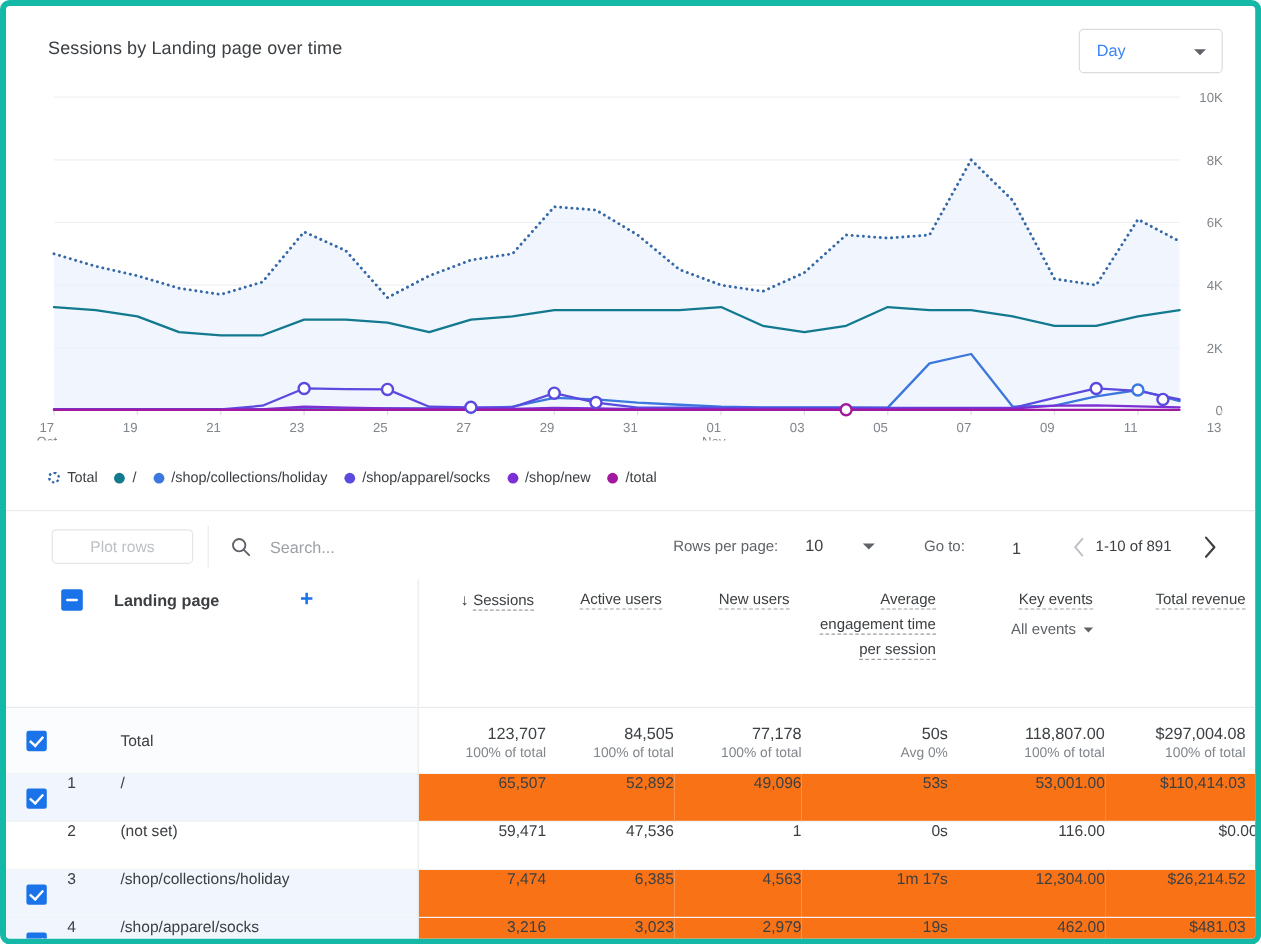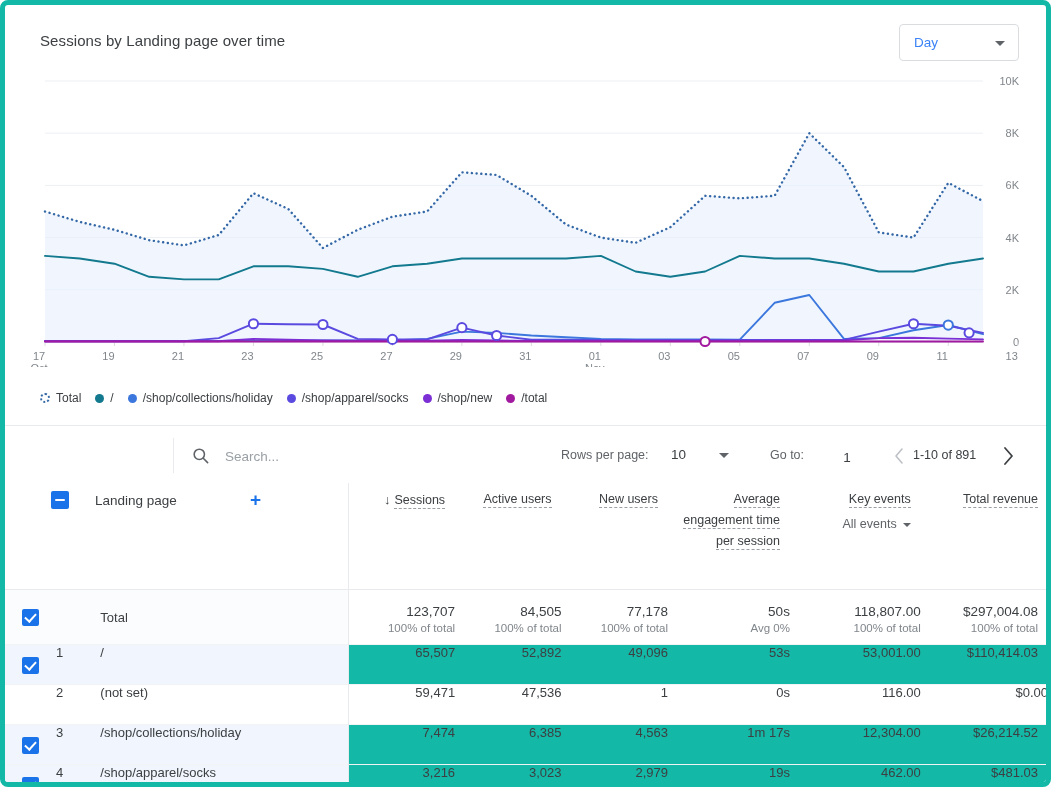--- a/index.html
+++ b/index.html
@@ -134,21 +134,21 @@
   .col-m-wide { width: 110px; }
   .col-m-key  { width: 118px; }
   .col-m-rev  { width: 122px; }
 
   thead th { height: 106px; position: relative; }
   .hdr-inner {
     position: relative; height: 106px;
   }
   .hdr-dim-label {
     position: absolute; left: 0; top: 10px; width: 100%;
-    font-size: 13.5px; color: #3c4043; font-weight: 400;
+    font-size: 13.5px; color: #3c4043; font-weight: 700;
     text-align: left;
   }
   .plus-icon {
     position: absolute; right: -24px; top: 7px;
     font-size: 19px; color: #1a73e8; cursor: pointer; line-height: 1;
   }
   .minus-box {
     position: absolute; left: 46px; top: 8px;
     width: 18px; height: 18px; border-radius: 2px;
     background: #1a73e8; cursor: pointer;
@@ -174,21 +174,21 @@
   }
   .allevents-caret {
     display: inline-block; margin-left: 6px;
     width: 0; height: 0; vertical-align: middle;
     border-left: 4px solid transparent; border-right: 4px solid transparent;
     border-top: 4px solid #5f6368;
   }
 
   tr.total-row td { height: 55px; border-top: 1px solid #e8eaed; }
   tr.data-row td { height: 40px; border-top: 1px solid #f1f3f4; }
-  tr.data-row.sel td { background: #14b8a6; }
+  tr.data-row.sel td { background: #f97316; }
   tr.data-row.sel td.dimcell, tr.data-row.sel td.idxcell, tr.data-row.sel td.chkcell { background: #f1f5fd; }
   tr.total-row td.chkcell, tr.total-row td.idxcell, tr.total-row td.dimcell { background: #fbfcfe; }
 
   td.chkcell { text-align: center; }
   .chk {
     display: inline-block; margin-top: 12px;
     width: 17px; height: 17px; border-radius: 2px;
     background: #1a73e8; position: relative; cursor: pointer;
   }
   .chk::after {
@@ -313,20 +313,21 @@
         <span class="dot" style="background: rgb(123, 47, 212);"></span>
         <span>/shop/new</span>
       </div>
       <div class="legend-item">
         <span class="dot" style="background: rgb(161, 25, 158);"></span>
         <span>/total</span>
       </div>
     </div>
 
   <div class="toolbar">
+    <button class="plot-rows-btn">Plot rows</button>
     <div class="tb-sep"></div>
     <span class="search-icon-wrap">
       <svg width="19" height="19" viewBox="0 0 24 24" fill="none" stroke="#5f6368" stroke-width="2">
         <circle cx="10.5" cy="10.5" r="6.5"></circle>
           <line x1="15.5" y1="15.5" x2="21" y2="21" stroke-linecap="round"></line>
       </svg>
     </span>
     <input class="search-input" type="text" placeholder="Search..." style="">
     <div class="rpp-label">Rows per page:</div>
     <div class="rpp-value">10</div>

